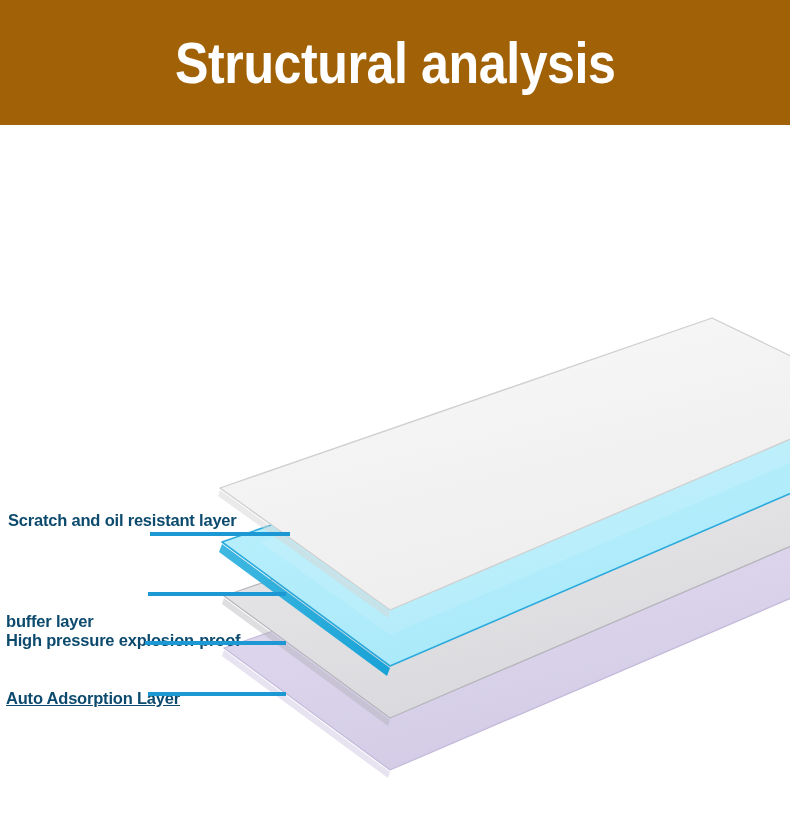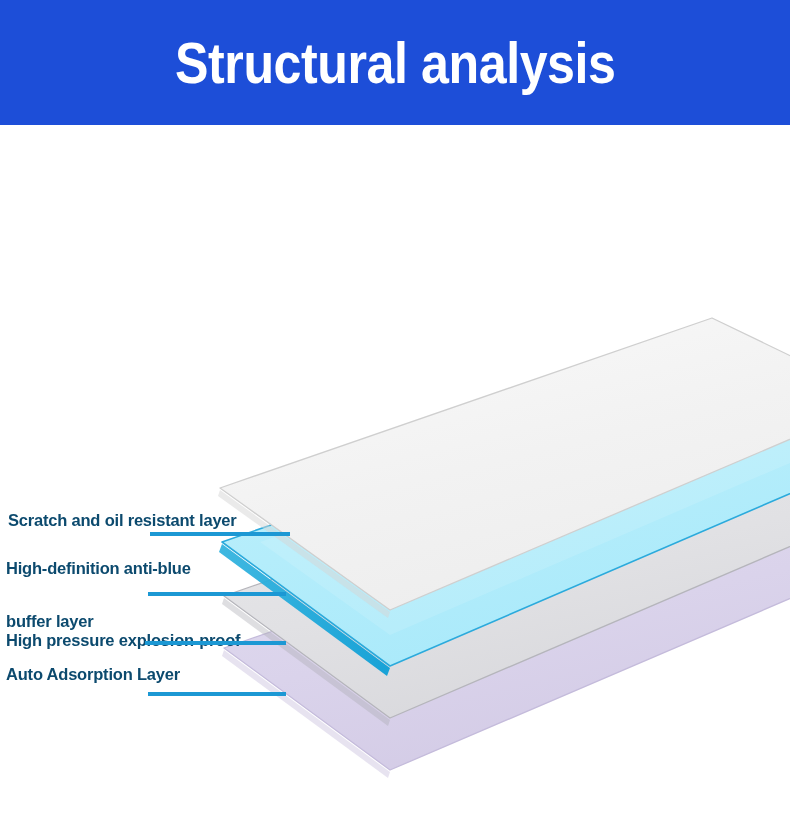--- a/index.html
+++ b/index.html
@@ -20,21 +20,21 @@
     background: #ffffff;
   }
 
   
   #header-banner {
     position: absolute;
     left: 0;
     top: 0;
     width: 790px;
     height: 125px;
-    background: #1d4ed8;
+    background: #a16207;
     display: flex;
     align-items: center;
     justify-content: center;
   }
   #header-title {
     color: #ffffff;
     font-family: "Liberation Sans Narrow", "Liberation Sans", sans-serif;
     font-weight: bold;
     font-size: 57px;
     letter-spacing: -0.5px;
@@ -79,21 +79,21 @@
   .leader-line {
     position: absolute;
     height: 4px;
     background: #1C98D4;
     border-radius: 0px;
   }
 
   #callout-1 { left: 8px;  top: 386px; width: 300px; }
   #callout-2 { left: 6px;  top: 434px; width: 300px; }
   #callout-3 { left: 6px;  top: 487px; width: 300px; }
-  #callout-4 { left: 6px;  top: 540px; width: 300px; }
+  #callout-4 { left: 6px;  top: 564px; width: 300px; text-decoration: underline; }
 
   #leader-1 { left: 150px; top: 407px; width: 140px; }
   #leader-2 { left: 148px; top: 467px; width: 138px; }
   #leader-3 { left: 145px; top: 516px; width: 141px; }
   #leader-4 { left: 148px; top: 567px; width: 138px; }
 </style>
 </head>
 <body>
 
 <div id="page">
@@ -155,21 +155,20 @@
       </g>
 
     </svg>
 
     <div class="callout" id="callout-1">
       <span class="callout-text">Scratch and oil resistant layer</span>
     </div>
     <div class="leader-line" id="leader-1"></div>
 
     <div class="callout" id="callout-2">
-      <span class="callout-text">High-definition anti-blue</span>
     </div>
     <div class="leader-line" id="leader-2"></div>
 
     <div class="callout" id="callout-3">
       <span class="callout-text">buffer layer</span>
       <span class="callout-text">High pressure explosion-proof</span>
     </div>
     <div class="leader-line" id="leader-3"></div>
 
     <div class="callout" id="callout-4">

